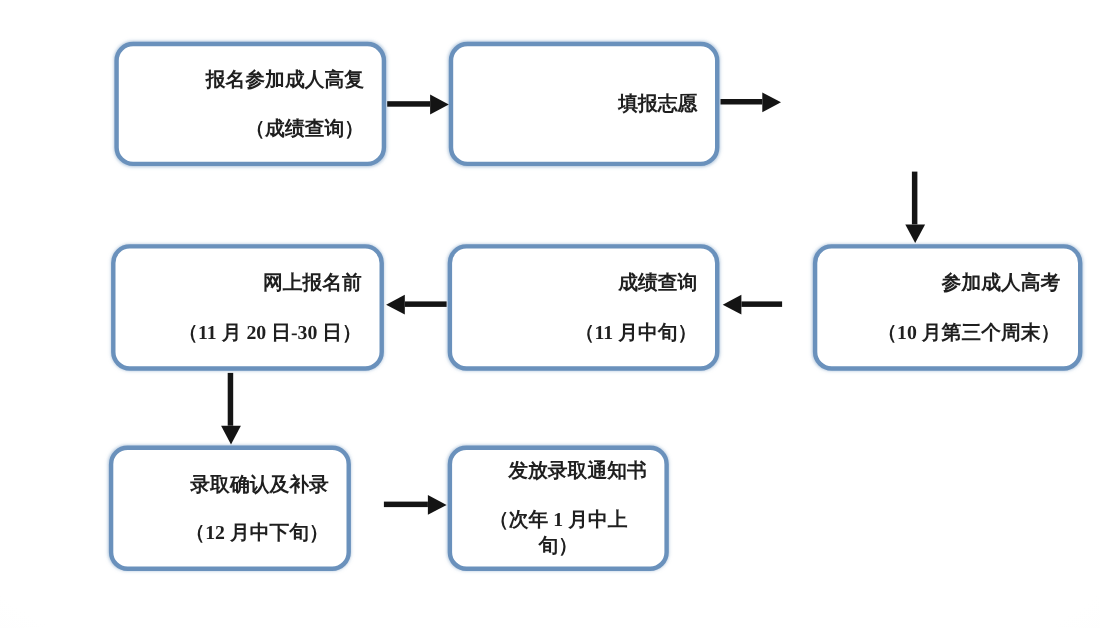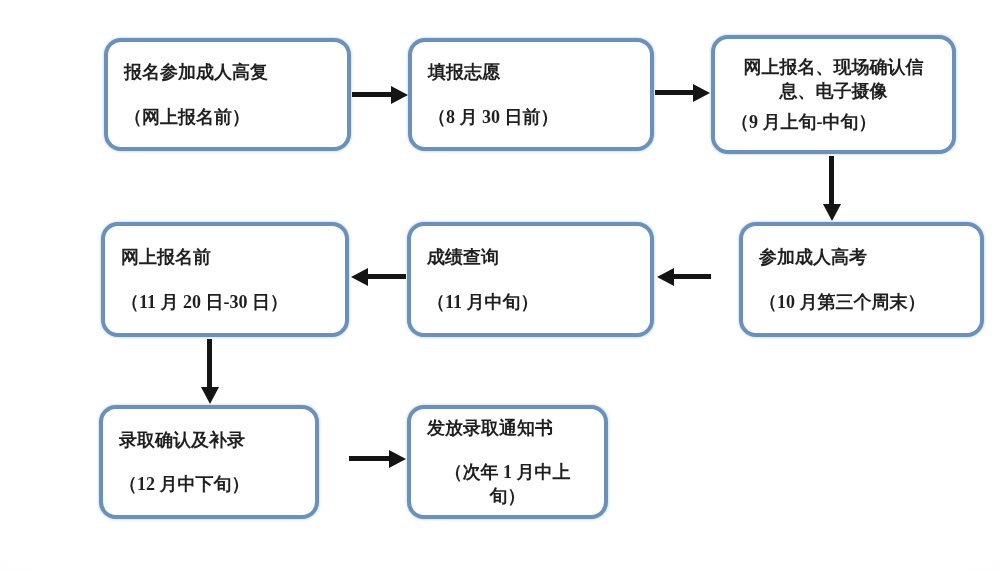--- a/index.html
+++ b/index.html
@@ -18,21 +18,21 @@
   }
   .node {
     position: absolute;
     box-sizing: border-box;
     background: #ffffff;
     border: 4px solid #6a91bc;
     border-radius: 17px;
     box-shadow: 0 0 3px rgba(106, 145, 188, 0.55);
     display: flex;
     flex-direction: column;
-    align-items: flex-start;
+    align-items: flex-end;
     justify-content: center;
     text-align: center;
     gap: 20px;
     padding: 6px 16px;
   }
   .node.tight { gap: 7px; padding: 4px 16px; }
   .node-title, .node-sub {
     color: #1f1f1f;
     font-size: 18px;
     font-weight: 600;
@@ -84,32 +84,27 @@
   .e6 { left: 207px; top: 339px; height: 48px; }
   .e7 { left: 349px; top: 456px; width: 40px; }
 </style>
 </head>
 <body>
 
 <div class="canvas">
 
   <div class="node n1">
     <div class="node-title">报名参加成人高复</div>
-    <div class="node-sub">（网上报名前）</div>
+    <div class="node-sub">（成绩查询）</div>
   </div>
 
   <div class="node n2">
     <div class="node-title">填报志愿</div>
-    <div class="node-sub">（8 月 30 日前）</div>
   </div>
 
-  <div class="node n3 tight">
-    <div class="node-title">网上报名、现场确认信息、电子摄像</div>
-    <div class="node-sub">（9 月上旬-中旬）</div>
-  </div>
 
   <div class="node n4">
     <div class="node-title">参加成人高考</div>
     <div class="node-sub">（10 月第三个周末）</div>
   </div>
 
   <div class="node n5">
     <div class="node-title">成绩查询</div>
     <div class="node-sub">（11 月中旬）</div>
   </div>

